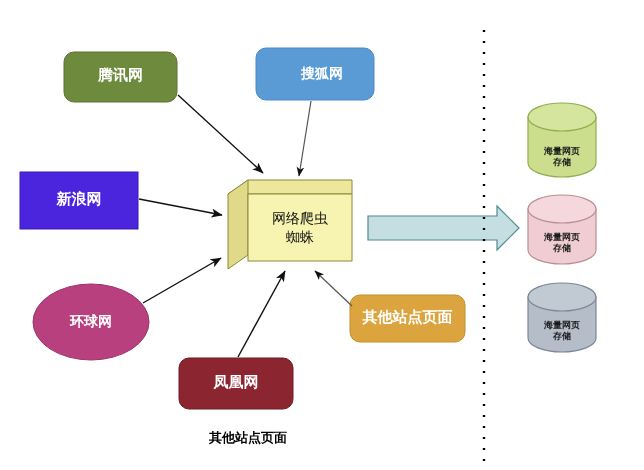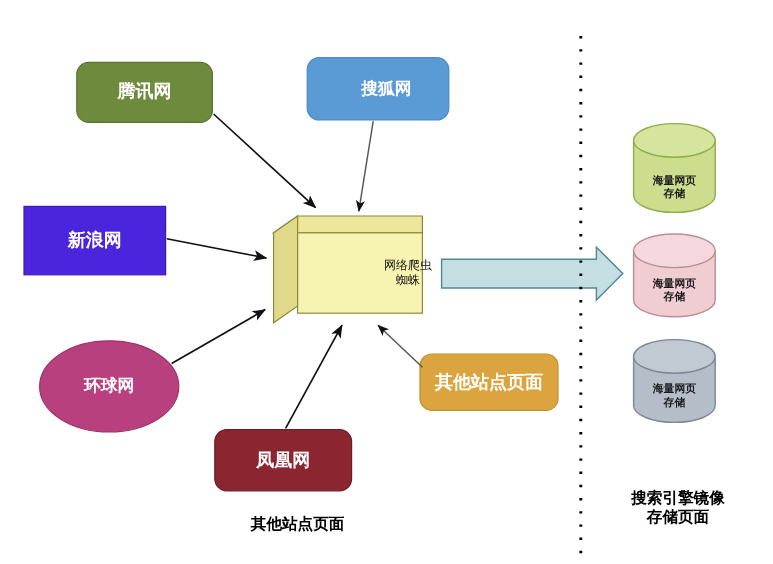--- a/index.html
+++ b/index.html
@@ -7,32 +7,31 @@
     width:644px;height:470px;background:#ffffff;
     font-family:"DejaVu Sans","Liberation Sans",sans-serif;
     overflow:hidden;position:relative;
   }
   #stage{position:absolute;left:0;top:0;width:644px;height:470px;}
   svg#canvas{position:absolute;left:0;top:0;width:644px;height:470px;}
 
   .node-label{
     position:absolute;display:flex;align-items:center;justify-content:center;
     text-align:center;color:#ffffff;font-weight:bold;
-    line-height:1.15;pointer-events:none;
+    line-height:1.15;pointer-events:none;font-family:Liberation Mono, monospace;
   }
   .cyl-label{
     position:absolute;display:flex;align-items:center;justify-content:flex-end;
     text-align:center;color:#1a1a1a;font-size:9px;font-weight:bold;
     line-height:1.25;pointer-events:none;
   }
   .box-label{
     position:absolute;display:flex;align-items:center;justify-content:center;
-    text-align:center;color:#111111;font-size:10px;line-height:1.3;
+    text-align:center;color:#111111;font-size:14px;line-height:1.3;
     pointer-events:none;
-    margin-left:40px;
   }
   .caption{
     position:absolute;text-align:center;color:#000000;
     font-size:13px;font-weight:bold;line-height:1.25;
   }
 </style>
 </head>
 <body>
 
 <div id="stage">
@@ -121,18 +120,14 @@
     <span>存储</span>
   </div>
 
   <div class="cyl-label" style="left:528px;top:300px;width:68px;height:42px;flex-direction:column;">
     <span>海量网页</span>
     <span>存储</span>
   </div>
 
   <div class="caption" style="left:148px;top:430px;width:200px;">其他站点页面</div>
 
-  <div class="caption" style="left:495px;top:408px;width:140px;">
-    <div>搜索引擎镜像</div>
-    <div>存储页面</div>
-  </div>
 
 </div>
 
 </body></html>

